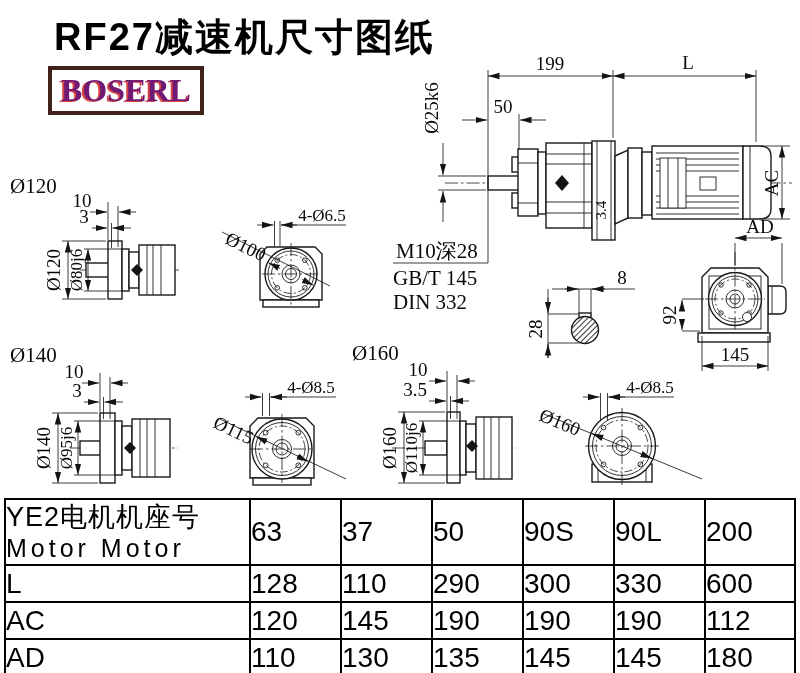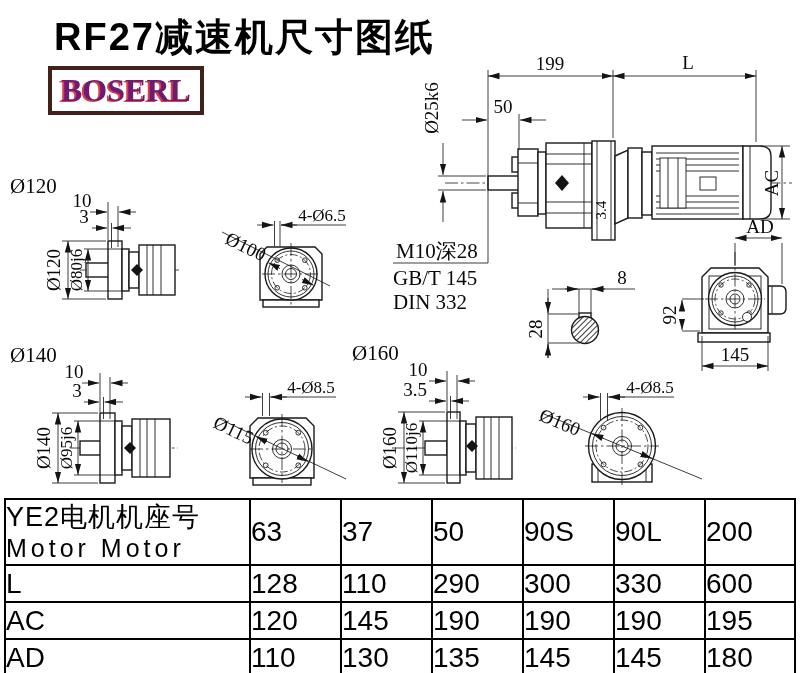--- a/index.html
+++ b/index.html
@@ -420,21 +420,21 @@
     <td>330</td>
     <td>600</td>
   </tr>
   <tr class="dr">
     <td>AC</td>
     <td>120</td>
     <td>145</td>
     <td>190</td>
     <td>190</td>
     <td>190</td>
-    <td>195</td>
+    <td>112</td>
   </tr>
   <tr class="dr">
     <td>AD</td>
     <td>110</td>
     <td>130</td>
     <td>135</td>
     <td>145</td>
     <td>145</td>
     <td>180</td>
   </tr>

